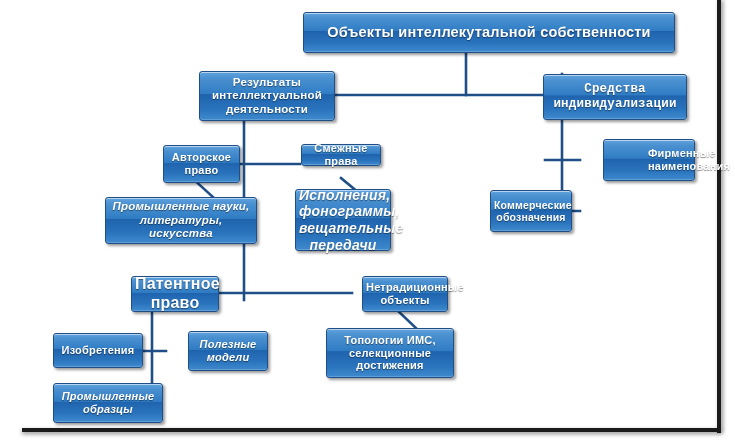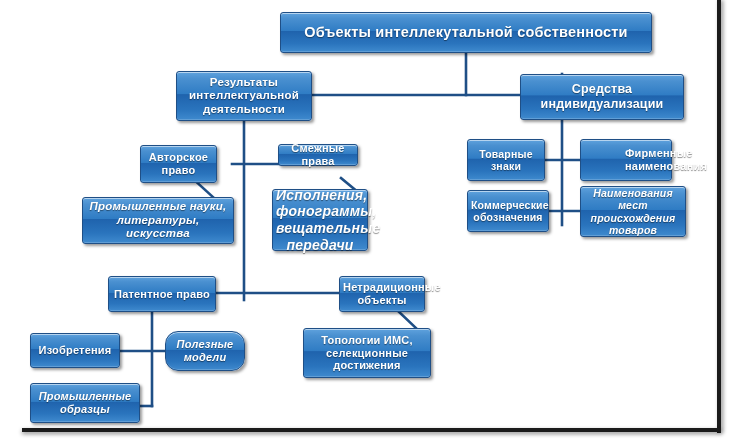--- a/index.html
+++ b/index.html
@@ -41,20 +41,21 @@
     box-shadow:
        inset 0 1px 0 rgba(255,255,255,.55),
        inset 0 -1px 0 rgba(255,255,255,.18),
        2px 2px 3px rgba(0,0,0,.40);
     font-weight:bold;
     letter-spacing:.2px;
     line-height:1.18;
     z-index:3;
     text-shadow:0 1px 1px rgba(0,0,0,.45);
     padding:2px 3px;
+    margin-left:23px;
   }
   .node span{display:block;width:100%;}
   .italic{font-style:italic;}
 </style>
 </head>
 <body>
 
 <div id="canvas">
 
   <svg id="wires" viewBox="0 0 735 441" xmlns="http://www.w3.org/2000/svg">
@@ -87,69 +88,63 @@
   </svg>
 
   <div class="node" style="left:280px;top:12px;width:372px;height:41px;font-size:14.5px;">
     <span>Объекты интеллекутальной собственности</span>
   </div>
 
   <div class="node" style="left:176px;top:71px;width:136px;height:50px;font-size:11.5px;">
     <span>Результаты интеллектуальной деятельности</span>
   </div>
 
-  <div class="node" style="left:520px;top:74px;width:164px;height:46px;font-size:12.5px;">
+  <div class="node" style="left:520px;top:74px;width:144px;height:46px;font-size:12.5px;font-family:Liberation Mono, monospace;">
     <span>Средства индивидуализации</span>
   </div>
 
   <div class="node" style="left:140px;top:145px;width:77px;height:38px;font-size:11px;">
     <span>Авторское право</span>
   </div>
 
   <div class="node" style="left:278px;top:144px;width:80px;height:22px;font-size:11px;">
     <span>Смежные права</span>
   </div>
 
   <div class="node italic" style="left:82px;top:197px;width:152px;height:47px;font-size:11.5px;">
     <span>Промышленные науки, литературы, искусства</span>
   </div>
 
   <div class="node italic" style="left:272px;top:189px;width:96px;height:62px;font-size:14px;">
     <span>Исполнения, фонограммы, вещательные передачи</span>
   </div>
 
-  <div class="node" style="left:467px;top:139px;width:78px;height:42px;font-size:10.5px;">
-    <span>Товарные знаки</span>
-  </div>
 
   <div class="node" style="left:580px;top:139px;width:92px;height:42px;font-size:11px;padding-left:44px;">
     <span>Фирменные наименования</span>
   </div>
 
   <div class="node" style="left:467px;top:190px;width:82px;height:42px;font-size:10.5px;">
     <span>Коммерческие обозначения</span>
   </div>
 
-  <div class="node italic" style="left:580px;top:186px;width:106px;height:51px;font-size:10.5px;">
-    <span>Наименования мест происхождения товаров</span>
-  </div>
 
-  <div class="node" style="left:108px;top:276px;width:108px;height:36px;font-size:11px;">
+  <div class="node" style="left:108px;top:276px;width:88px;height:36px;font-size:16px;">
     <span>Патентное право</span>
   </div>
 
   <div class="node" style="left:339px;top:276px;width:86px;height:36px;font-size:11px;">
     <span>Нетрадиционные объекты</span>
   </div>
 
   <div class="node" style="left:30px;top:333px;width:90px;height:35px;font-size:11px;">
     <span>Изобретения</span>
   </div>
 
-  <div class="node italic" style="left:165px;top:331px;width:80px;height:40px;font-size:11px;border-radius:13px;">
+  <div class="node italic" style="left:165px;top:331px;width:80px;height:40px;font-size:11px;">
     <span>Полезные модели</span>
   </div>
 
   <div class="node italic" style="left:30px;top:383px;width:110px;height:40px;font-size:11px;">
     <span>Промышленные образцы</span>
   </div>
 
   <div class="node" style="left:303px;top:328px;width:128px;height:50px;font-size:11px;">
     <span>Топологии ИМС, селекционные достижения</span>
   </div>

